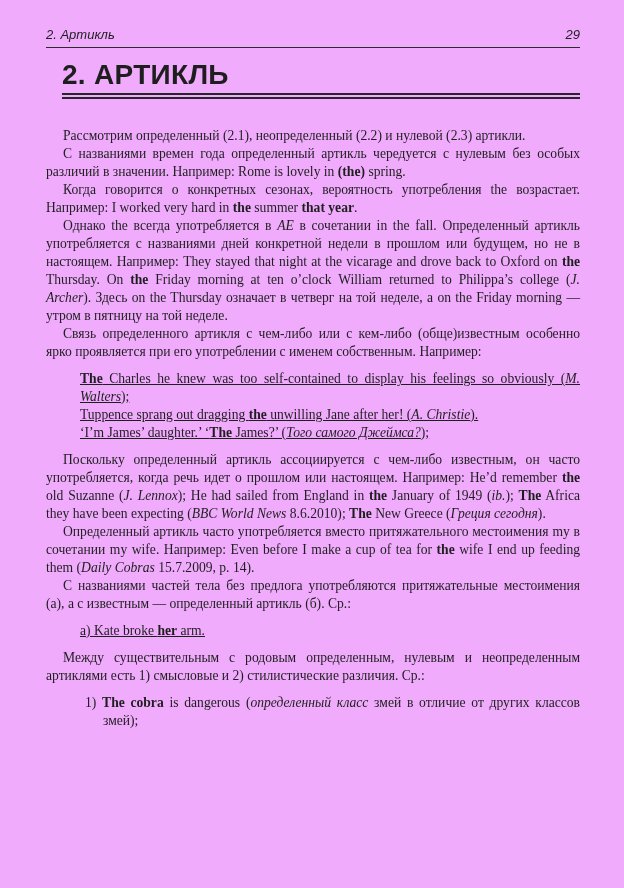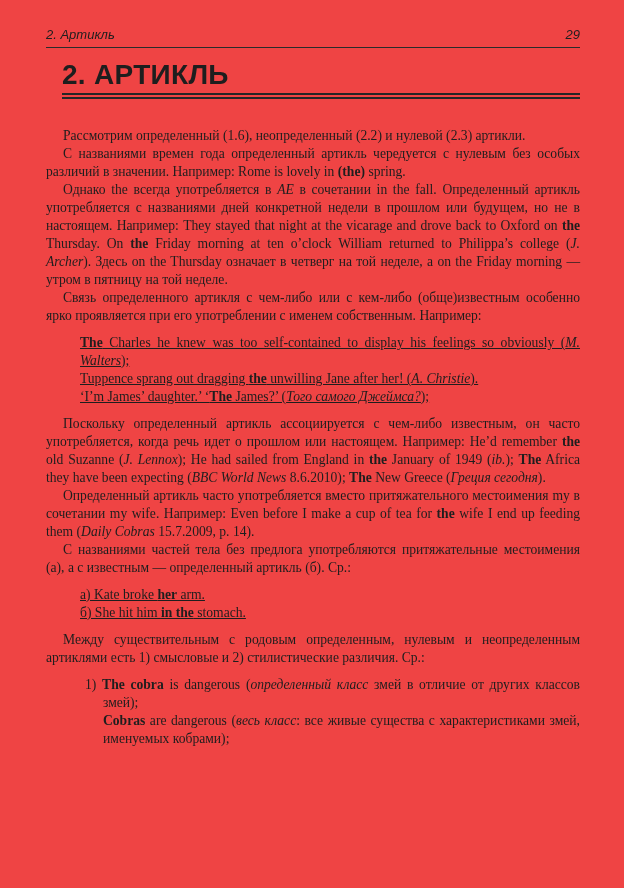--- a/index.html
+++ b/index.html
@@ -9,21 +9,21 @@
   body {
     width: 624px; height: 888px;
     overflow: hidden;
     color: #1e1e1e;
     font-family: "Liberation Serif", serif;
   }
   .page {
     box-sizing: border-box;
     width: 624px; height: 888px;
     padding: 27px 44px 0 46px;
-    background: #ef4444;
+    background: #f0abfc;
   }
   .pagehead {
     display: flex;
     justify-content: space-between;
     align-items: flex-end;
     font-family: "Liberation Sans", sans-serif;
     font-style: italic;
     font-size: 13px;
     line-height: 15px;
     padding-bottom: 5px;
@@ -72,29 +72,28 @@
 <body>
 
 <div class="page">
   <div class="pagehead">
     <span>2. Артикль</span>
     <span>29</span>
   </div>
   <h1 class="title">2. АРТИКЛЬ</h1>
   <div class="dbl-rule"></div>
   <main class="body" id="flow">
-      <p class="p">Рассмотрим определенный (1.6), неопределенный (2.2) и нулевой (2.3) артикли.</p>
+      <p class="p">Рассмотрим определенный (2.1), неопределенный (2.2) и нулевой (2.3) артикли.</p>
       <p class="p">С названиями времен года определенный артикль чередуется с нулевым без особых различий в значении. Например: Rome is lovely in <span class="bold ">(the)</span> spring.</p>
+      <p class="p">Когда говорится о конкретных сезонах, вероятность употребления the возрастает. Например: I worked very hard in <span class="bold ">the</span> summer <span class="bold ">that year</span>.</p>
       <p class="p">Однако the всегда употребляется в <span class="ital">AE</span> в сочетании in the fall. Определенный артикль употребляется с названиями дней конкретной недели в прошлом или будущем, но не в настоящем. Например: They stayed that night at the vicarage and drove back to Oxford on <span class="bold ">the</span> Thursday. On <span class="bold ">the</span> Friday morning at ten o’clock William returned to Philippa’s college (<span class="ital">J. Archer</span>). Здесь on the Thursday означает в четверг на той неделе, а on the Friday morning — утром в пятницу на той неделе.</p>
       <p class="p">Связь определенного артикля с чем-либо или с кем-либо (обще)известным особенно ярко проявляется при его употреблении с именем собственным. Например:</p>
       <p class="ex"><span class="bold ">The</span> Charles he knew was too self-contained to display his feelings so obviously (<span class="ital">M. Walters</span>);</p>
       <p class="ex">Tuppence sprang out dragging <span class="bold ">the</span> unwilling Jane after her! (<span class="ital">A. Christie</span>).</p>
       <p class="ex">‘I’m James’ daughter.’ ‘<span class="bold ">The</span> James?’ (<span class="ital">Того самого Джеймса?</span>);</p>
       <p class="p">Поскольку определенный артикль ассоциируется с чем-либо известным, он часто употребляется, когда речь идет о прошлом или настоящем. Например: He’d remember <span class="bold ">the</span> old Suzanne (<span class="ital">J. Lennox</span>); He had sailed from England in <span class="bold ">the</span> January of 1949 (<span class="ital">ib.</span>); <span class="bold ">The</span> Africa they have been expecting (<span class="ital">BBC World News</span> 8.6.2010); <span class="bold ">The</span> New Greece (<span class="ital">Греция сегодня</span>).</p>
       <p class="p">Определенный артикль часто употребляется вместо притяжательного местоимения my в сочетании my wife. Например: Even before I make a cup of tea for <span class="bold ">the</span> wife I end up feeding them (<span class="ital">Daily Cobras</span> 15.7.2009, p. 14).</p>
       <p class="p">С названиями частей тела без предлога употребляются притяжательные местоимения (а), а с известным — определенный артикль (б). Ср.:</p>
       <p class="ex">а) Kate broke <span class="bold ">her</span> arm.</p>
-      <p class="ex">б) She hit him <span class="bold ">in the</span> stomach.</p>
       <p class="p">Между существительным с родовым определенным, нулевым и неопределенным артиклями есть 1) смысловые и 2) стилистические различия. Ср.:</p>
       <p class="li">1) <span class="bold ">The cobra</span> is dangerous (<span class="ital">определенный класс</span> змей в отличие от других классов змей);</p>
-      <p class="lc"><span class="bold ">Cobras</span> are dangerous (<span class="ital">весь класс</span>: все живые существа с характеристиками змей, именуемых кобрами);</p>
     </main>
 </div>
 
 </body></html>

